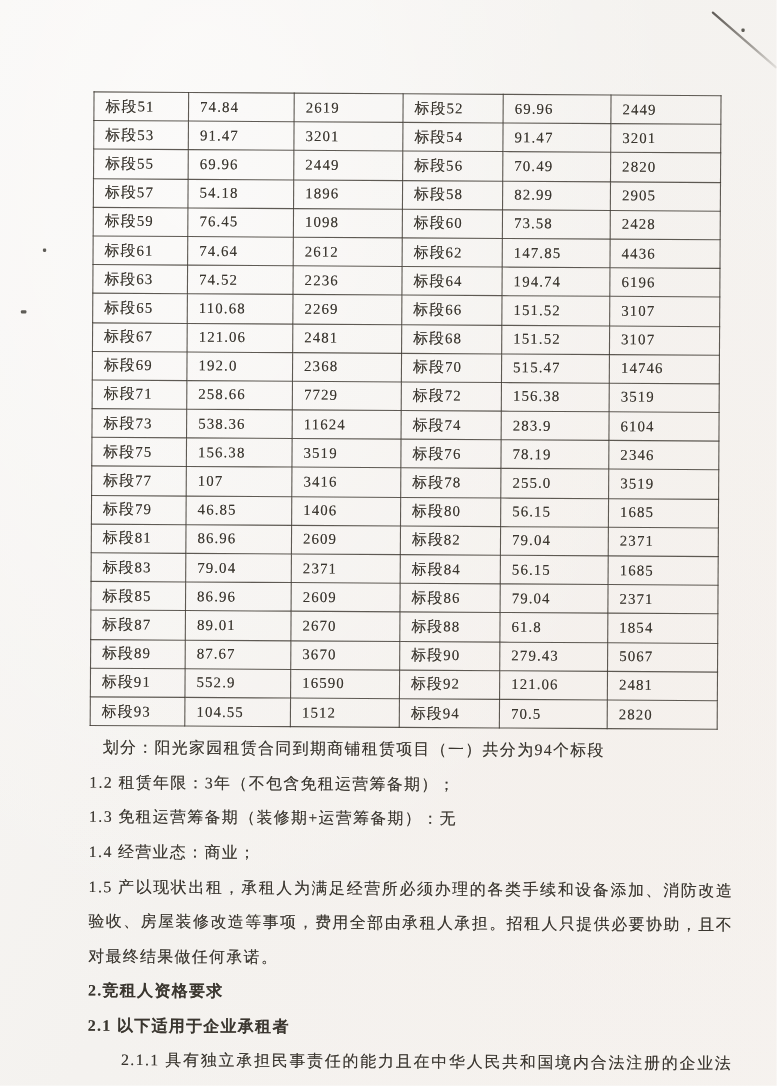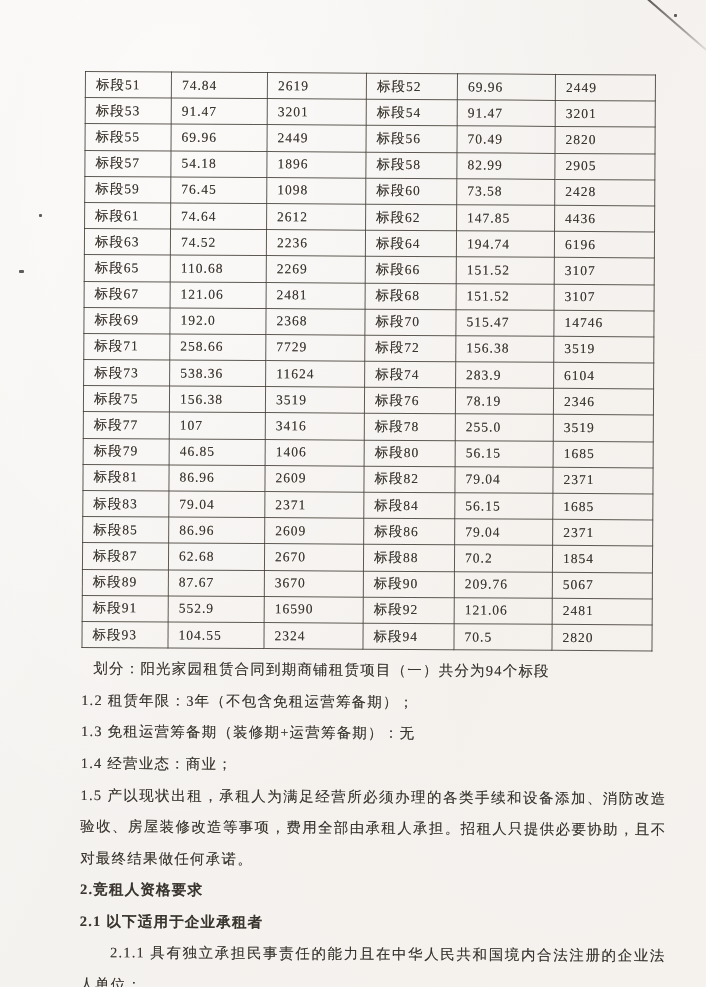--- a/index.html
+++ b/index.html
@@ -15,20 +15,21 @@
       radial-gradient(ellipse at 25% 15%, rgba(255,255,255,.55), rgba(255,255,255,0) 60%),
       radial-gradient(ellipse at 80% 70%, rgba(244,238,233,.5), rgba(244,238,233,0) 65%),
       linear-gradient(115deg, #f8f6f4 0%, #f4f2ef 45%, #f6f3f0 100%);
     font-family: "Liberation Serif", "DejaVu Serif", serif;
     color: #36332d;
   }
 
   .sheet {
     position: absolute;
     inset: 0;
+    margin-top: 12px;
   }
 
   .content {
     position: absolute;
     left: 85px;
     top: 71px;
     width: 586px;
     transform: rotate(0.35deg);
     transform-origin: top left;
   }
@@ -271,49 +272,49 @@
             <td>标段85</td>
             <td>86.96</td>
             <td>2609</td>
             <td>标段86</td>
             <td>79.04</td>
             <td>2371</td>
           </tr>
 
           <tr>
             <td>标段87</td>
-            <td>62.68</td>
+            <td>89.01</td>
             <td>2670</td>
             <td>标段88</td>
-            <td>70.2</td>
+            <td>61.8</td>
             <td>1854</td>
           </tr>
 
           <tr>
             <td>标段89</td>
             <td>87.67</td>
             <td>3670</td>
             <td>标段90</td>
-            <td>209.76</td>
+            <td>279.43</td>
             <td>5067</td>
           </tr>
 
           <tr>
             <td>标段91</td>
             <td>552.9</td>
             <td>16590</td>
             <td>标段92</td>
             <td>121.06</td>
             <td>2481</td>
           </tr>
 
           <tr>
             <td>标段93</td>
             <td>104.55</td>
-            <td>2324</td>
+            <td>1512</td>
             <td>标段94</td>
             <td>70.5</td>
             <td>2820</td>
           </tr>
         </tbody>
     </table>
 
     <div class="doc-text">
 
         <p class="para p-indent">划分：阳光家园租赁合同到期商铺租赁项目（一）共分为94个标段</p>

